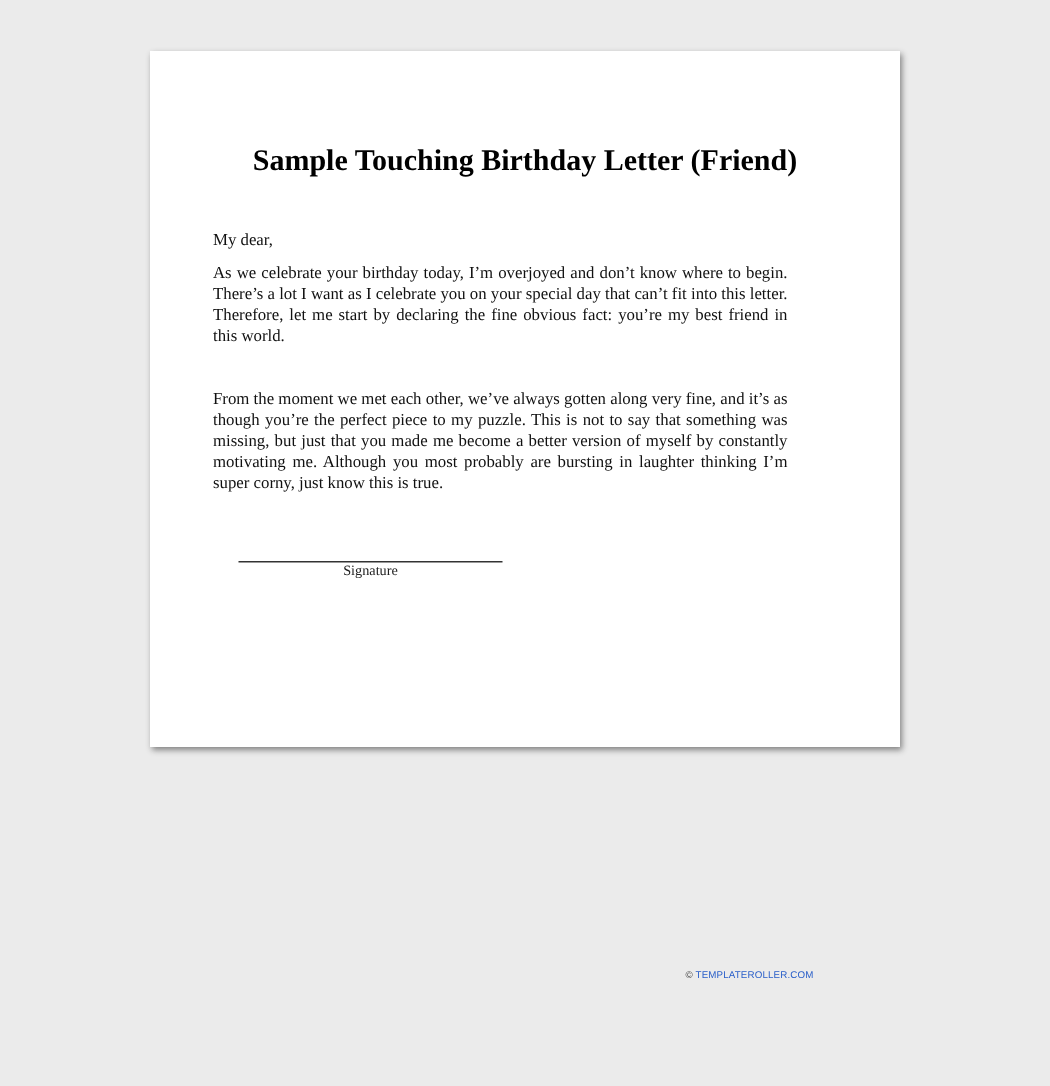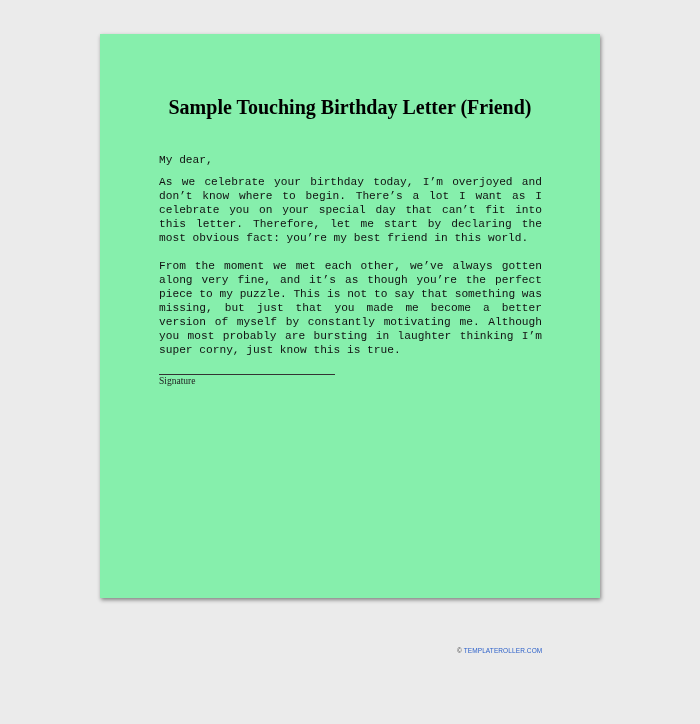--- a/index.html
+++ b/index.html
@@ -6,77 +6,77 @@
     body {
       width: 700px; height: 724px;
       background: #ebebeb;
       position: relative;
       overflow: hidden;
       font-family: "Liberation Serif", serif;
     }
     .page {
       position: absolute;
       left: 100px; top: 34px;
-      width: 500px; height: 564px;
-      background: #86efac;
+      width: 500px; height: 464px;
+      background: #ffffff;
       box-shadow: 1px 2px 4px rgba(0,0,0,0.45);
     }
     .title {
       position: absolute;
       left: 0; top: 62px; width: 500px;
       text-align: center;
       font-weight: bold;
       font-size: 20px;
       color: #000;
       margin: 0;
     }
     .body-text {
       position: absolute;
-      left: 59px; width: 383px;
+      left: 42px; width: 383px;
       font-size: 11.2px;
       line-height: 14px;
       color: #111;
       text-align: justify;
       margin: 0;
-      font-family: Liberation Mono, monospace;
     }
     .salutation { top: 119px; }
     .para1 { top: 141px; }
     .para2 { top: 206px; margin-top: 19px; }
     .closing { top: 307px; }
     .sig-line {
       position: absolute;
       left: 59px; top: 340px;
       width: 176px; height: 0;
       border-top: 1px solid #333;
     }
     .sig-label {
       position: absolute;
       left: 59px; top: 342px; width: 176px;
+      text-align: center;
       font-size: 9.5px;
       color: #222;
       font-family: Liberation Serif, serif;
     }
     .footer {
       position: absolute;
       left: 357px; top: 613px;
       font-family: "Liberation Sans", sans-serif;
       font-size: 6.5px;
       color: #2a5fc9;
       letter-spacing: 0.1px;
     }
     .footer .copy { color: #444; }
   </style>
 </head>
 <body>
 
 <div class="page">
   <h1 class="title">Sample Touching Birthday Letter (Friend)</h1>
   <p class="body-text salutation">My dear,</p>
-  <p class="body-text para1">As we celebrate your birthday today, I’m overjoyed and don’t know where to begin. There’s a lot I want as I celebrate you on your special day that can’t fit into this letter. Therefore, let me start by declaring the most obvious fact: you’re my best friend in this world.</p>
+  <p class="body-text para1">As we celebrate your birthday today, I’m overjoyed and don’t know where to begin. There’s a lot I want as I celebrate you on your special day that can’t fit into this letter. Therefore, let me start by declaring the fine obvious fact: you’re my best friend in this world.</p>
   <p class="body-text para2">From the moment we met each other, we’ve always gotten along very fine, and it’s as though you’re the perfect piece to my puzzle. This is not to say that something was missing, but just that you made me become a better version of myself by constantly motivating me. Although you most probably are bursting in laughter thinking I’m super corny, just know this is true.</p>
   <div class="sig-line"></div>
   <div class="sig-label">Signature</div>
   <div class="footer">
     <span class="copy">©</span>
     <span>TEMPLATEROLLER.COM</span>
   </div>
 </div>
 
 </body></html>

